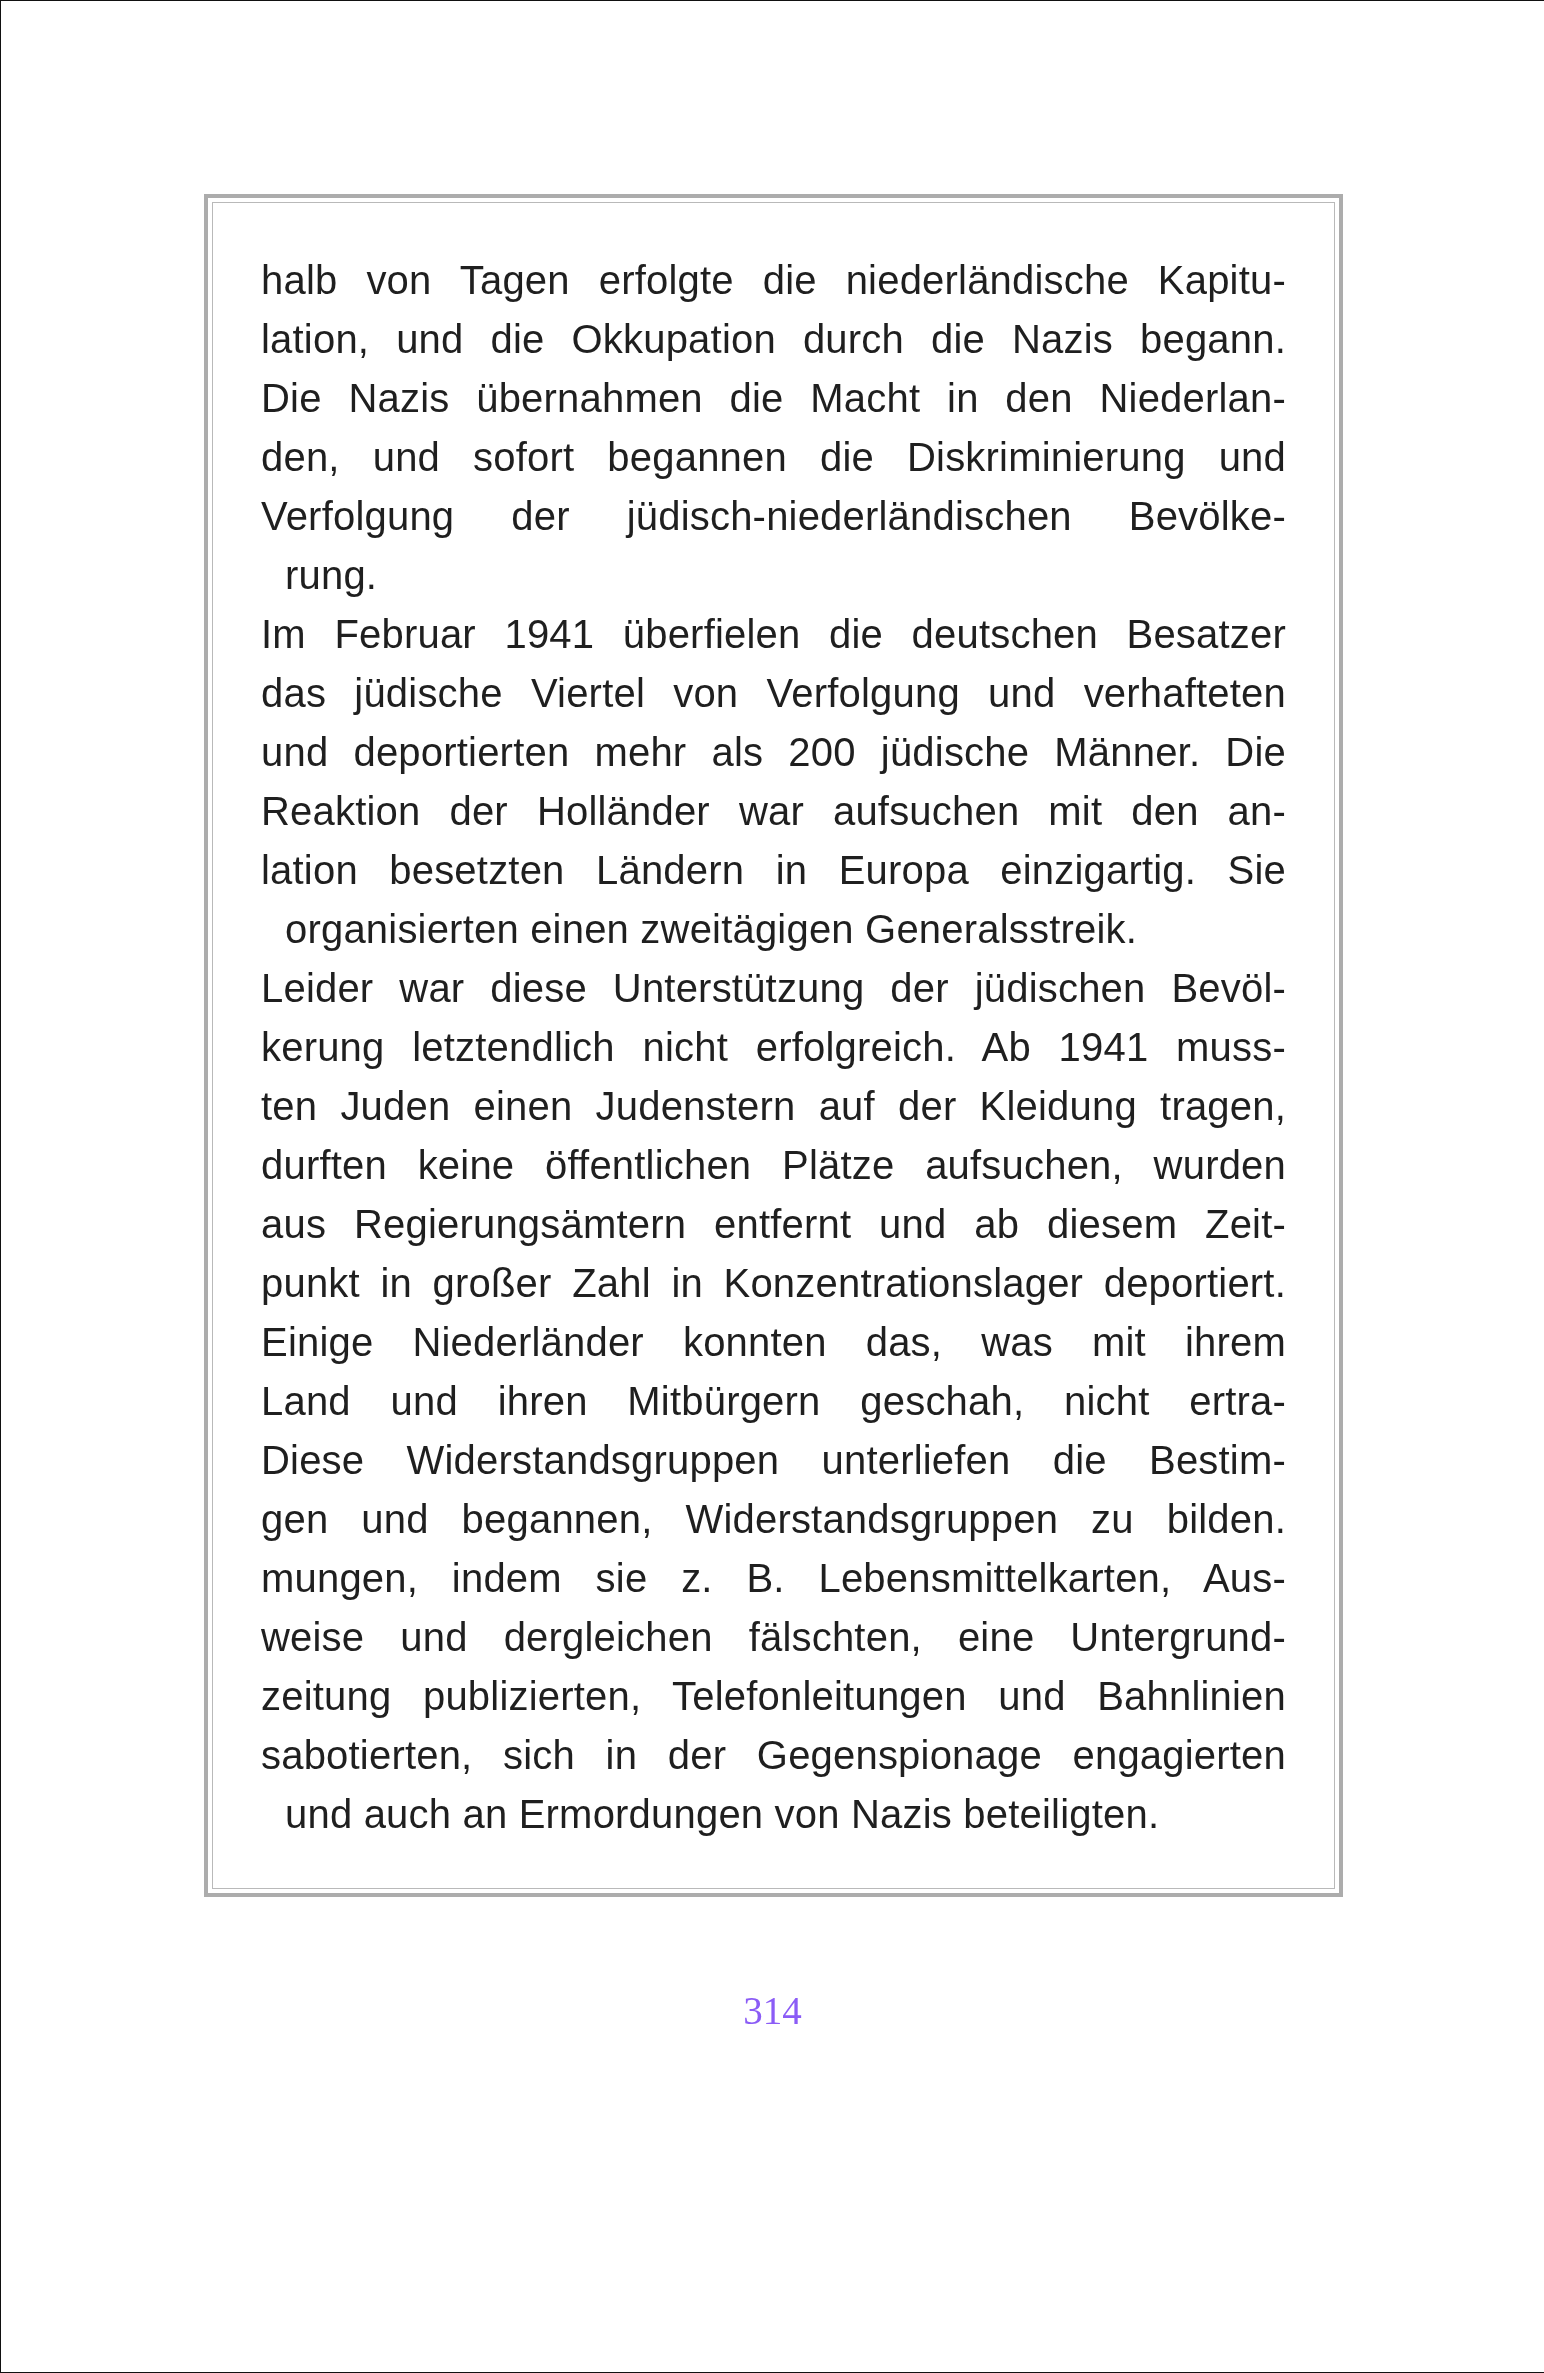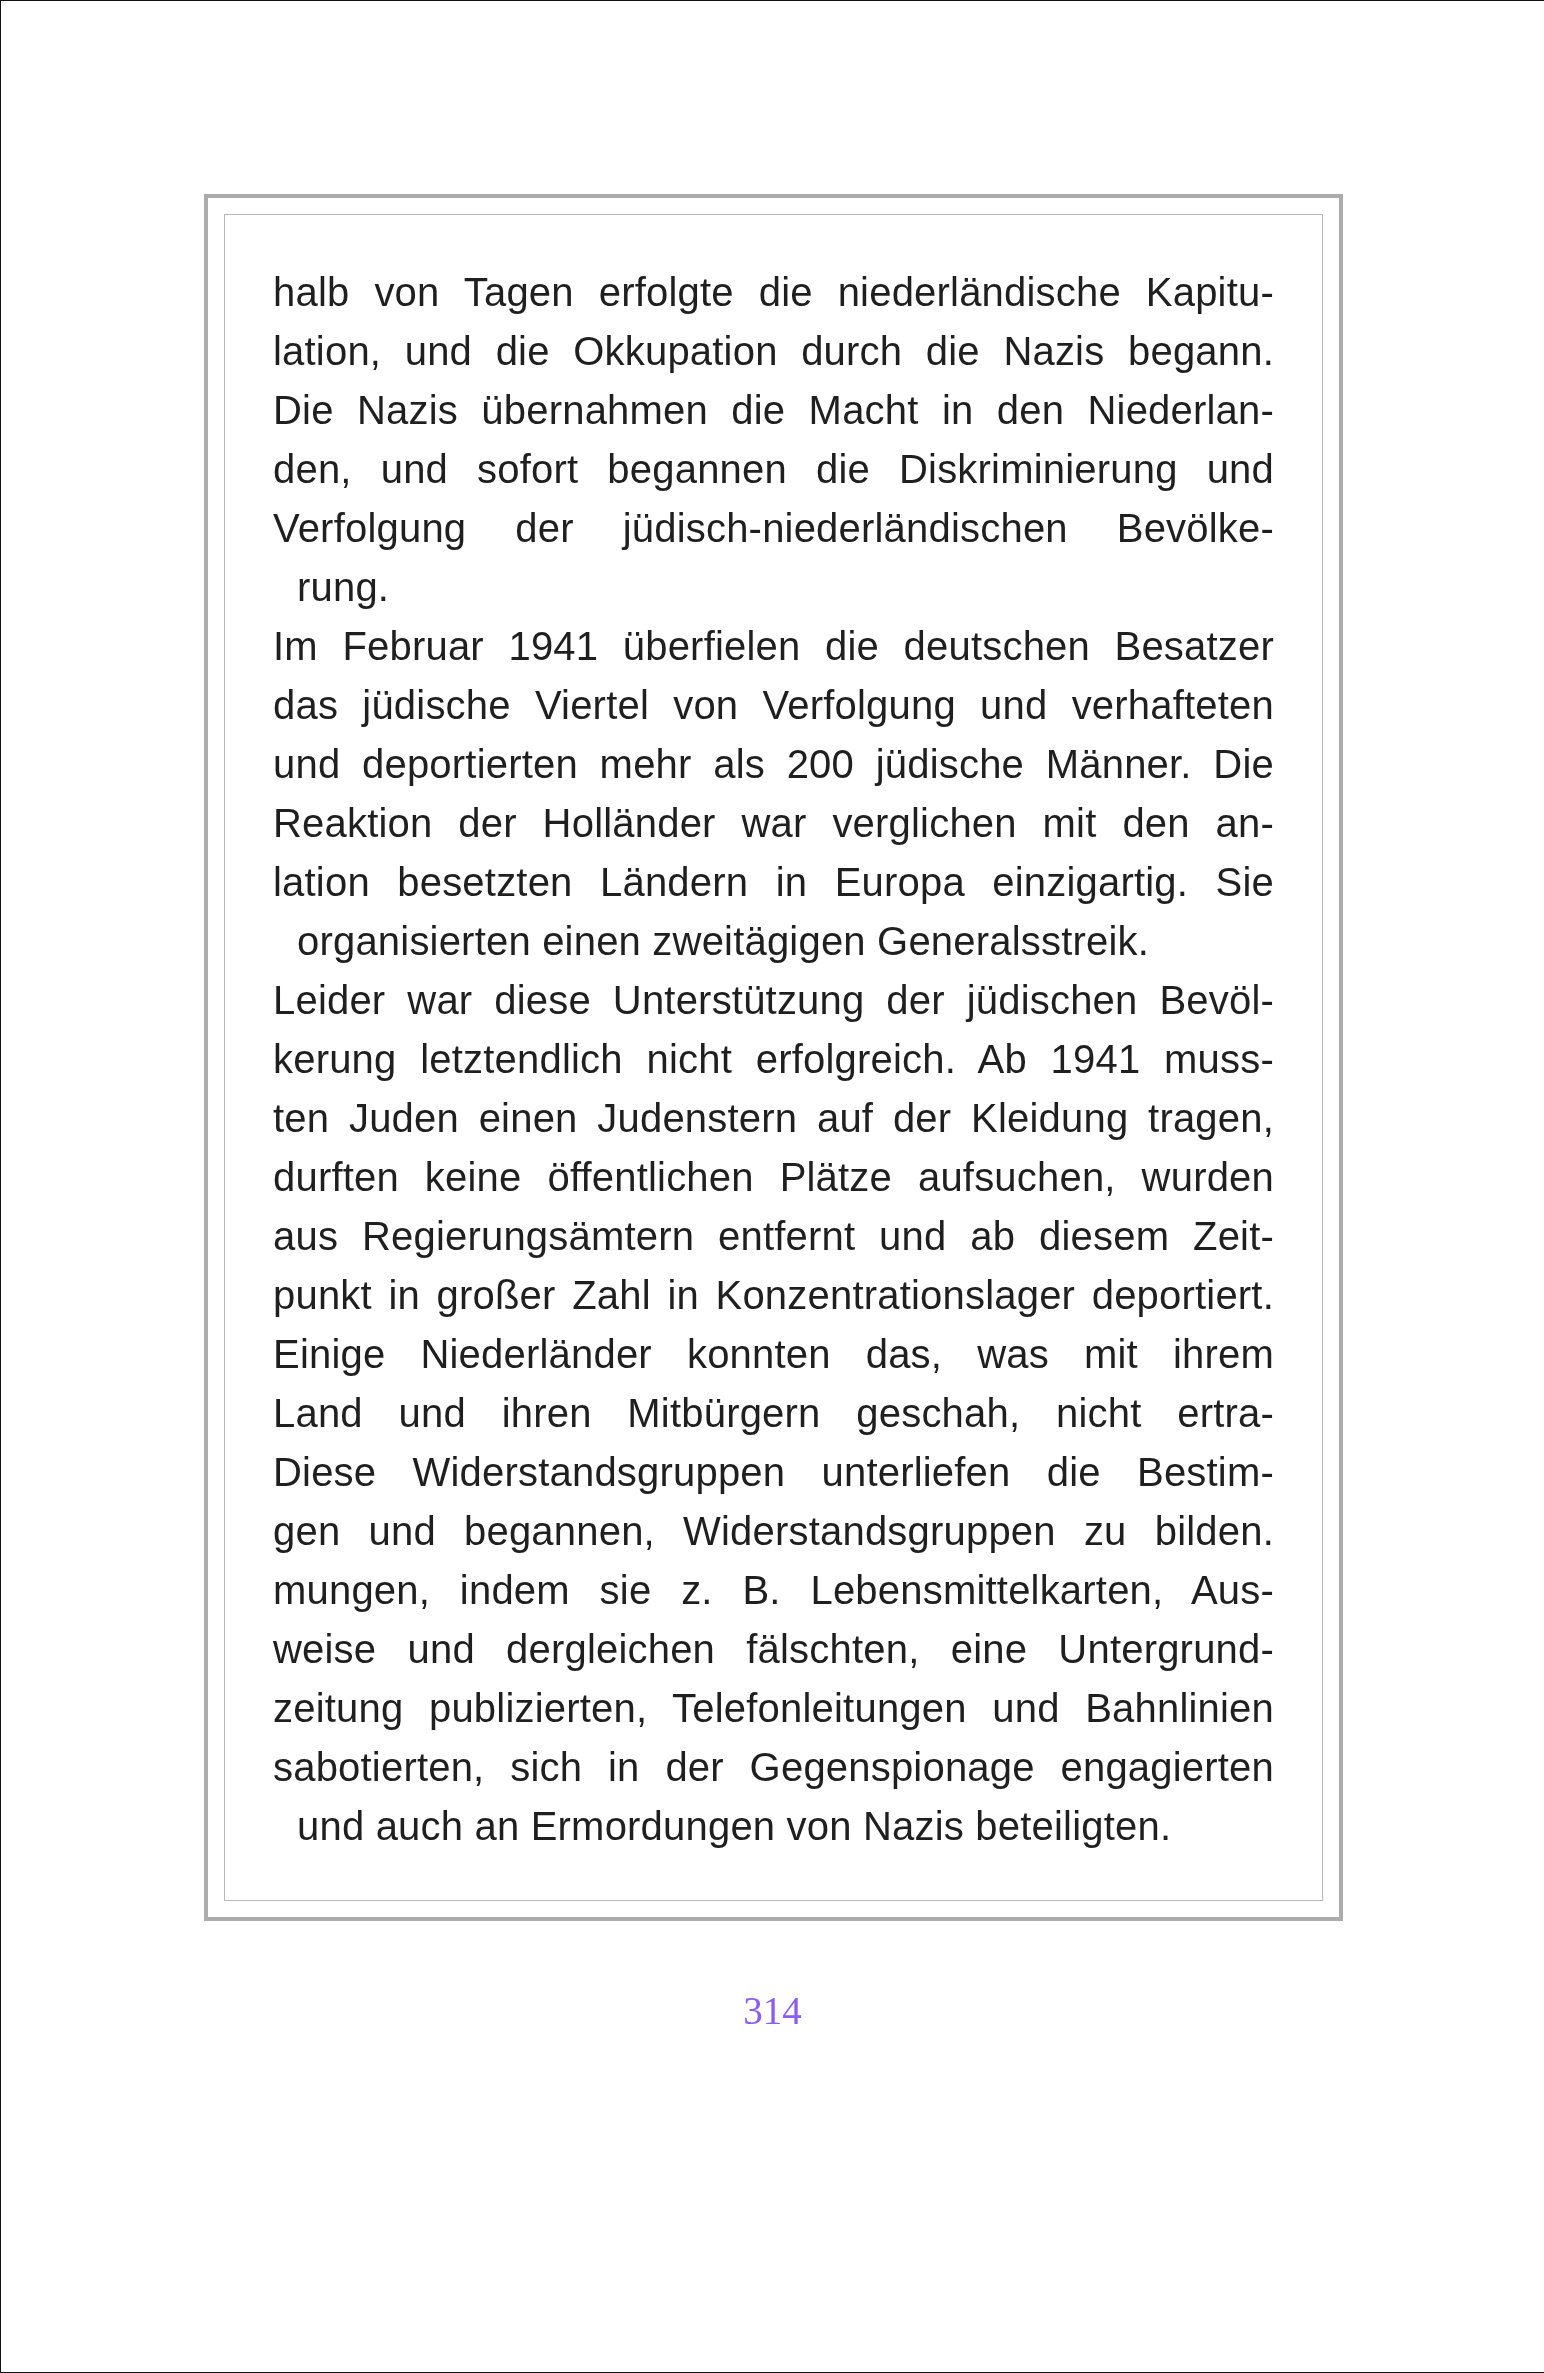--- a/index.html
+++ b/index.html
@@ -17,21 +17,21 @@
     font-family: "Liberation Sans", sans-serif;
     overflow: hidden;
   }
   .frame-outer {
     position: absolute;
     left: 203px;
     top: 193px;
     width: 1139px;
     box-sizing: border-box;
     border: 4.8px solid #acacac;
-    padding: 16px;
+    padding: 4px;
     background: #ffffff;
   }
   .frame-inner {
     border: 1.9px solid #b9b9b9;
     padding: 48px 48px 44px 48px;
     background: #ffffff;
   }
   .text-block {
     color: #1f1f1f;
     font-size: 40px;
@@ -73,21 +73,21 @@
             <div class="line">lation, und die Okkupation durch die Nazis begann.</div>
             <div class="line">Die Nazis übernahmen die Macht in den Niederlan-</div>
             <div class="line">den, und sofort begannen die Diskriminierung und</div>
             <div class="line">Verfolgung der jüdisch-niederländischen Bevölke-</div>
             <div class="line last">rung.</div>
           </div>
           <div class="paragraph">
             <div class="line">Im Februar 1941 überfielen die deutschen Besatzer</div>
             <div class="line">das jüdische Viertel von Verfolgung und verhafteten</div>
             <div class="line">und deportierten mehr als 200 jüdische Männer. Die</div>
-            <div class="line">Reaktion der Holländer war verglichen mit den an-</div>
+            <div class="line">Reaktion der Holländer war aufsuchen mit den an-</div>
             <div class="line">lation besetzten Ländern in Europa einzigartig. Sie</div>
             <div class="line last">organisierten einen zweitägigen Generalsstreik.</div>
           </div>
           <div class="paragraph">
             <div class="line">Leider war diese Unterstützung der jüdischen Bevöl-</div>
             <div class="line">kerung letztendlich nicht erfolgreich. Ab 1941 muss-</div>
             <div class="line">ten Juden einen Judenstern auf der Kleidung tragen,</div>
             <div class="line">durften keine öffentlichen Plätze aufsuchen, wurden</div>
             <div class="line">aus Regierungsämtern entfernt und ab diesem Zeit-</div>
             <div class="line">punkt in großer Zahl in Konzentrationslager deportiert.</div>

